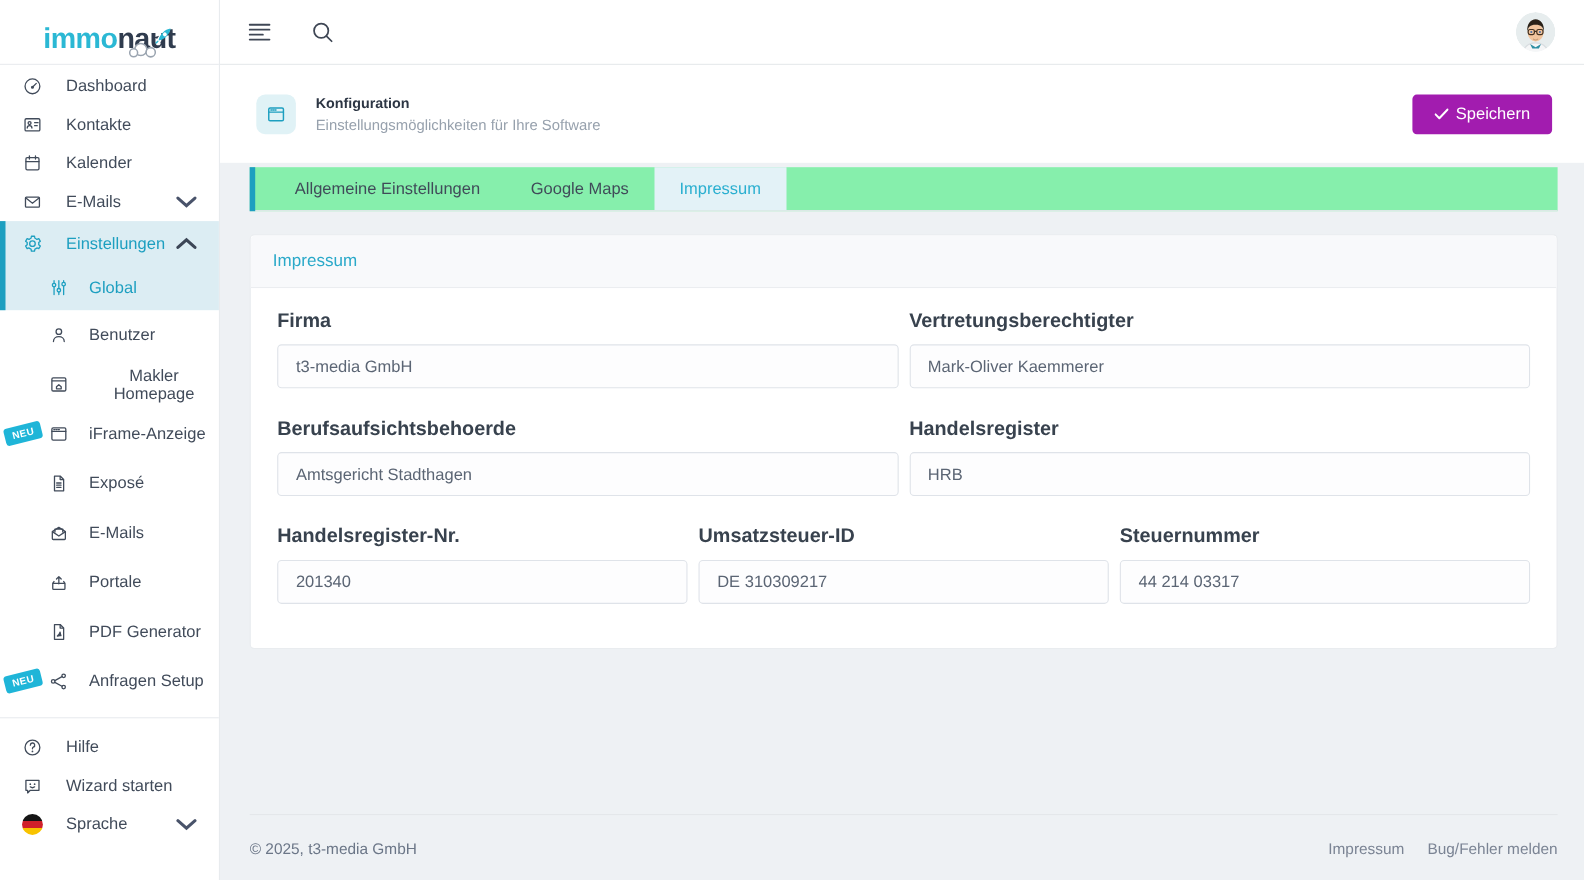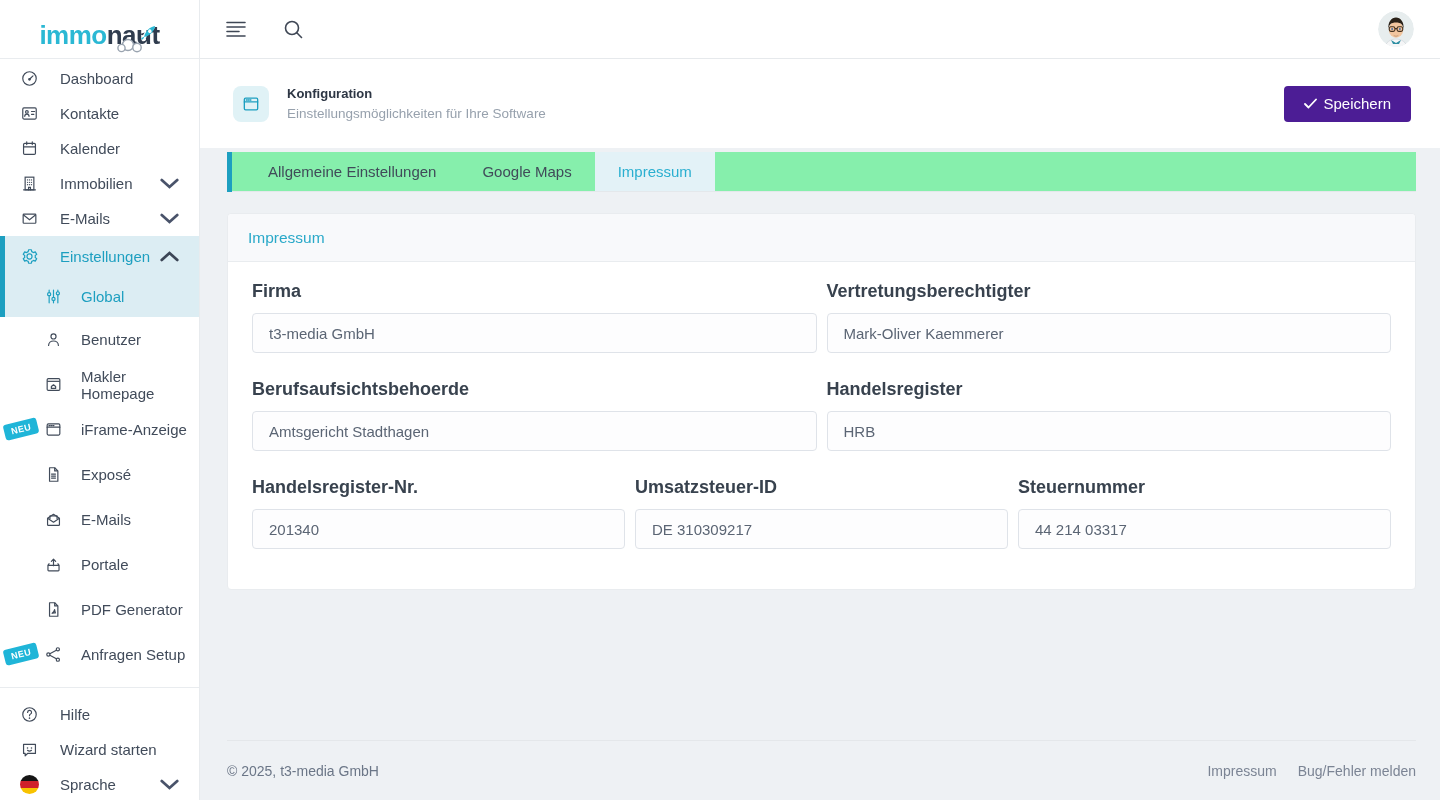--- a/index.html
+++ b/index.html
@@ -11,21 +11,21 @@
     background:#fff; border-right:1px solid #e8ebee; z-index:5; }
   .logo-area { height:59px; border-bottom:1px solid #e9ecef; position:relative; }
   .logo { position:absolute; left:0; right:0; bottom:7px; text-align:center;
     font-size:26px; font-weight:700; letter-spacing:-0.5px; cursor:pointer; }
   .logo .immo { color:#2bb8d4; }
   .logo .naut { color:#303c4e; }
   .logo-rocket { position:absolute; right:34px; top:1px; }
 
   .nav { padding-top:2px; }
   .nav-item { display:flex; align-items:center; height:35px; padding-left:20px;
-    position:relative; font-size:15px; color:#414b5a; cursor:pointer; }
+    position:relative; font-size:15px; color:#414b5a; cursor:pointer;text-align:center; }
   .nav-item svg { width:19px; height:19px; flex:0 0 19px; }
   .nav-item .lbl { margin-left:21px; }
   .chev { position:absolute; right:20px; width:11px; height:7px; color:#49536a; }
 
   .active-block { background:#dcedf3; position:relative; }
   .active-block::before { content:""; position:absolute; left:0; top:0; bottom:0;
     width:5px; background:#1d9fc0; }
   .active-block .nav-item { color:#1d9fc0; }
   .active-block .nav-item .chev { color:#3c4656; }
   .row-settings { height:40px; }
@@ -59,21 +59,21 @@
   .main { position:fixed; left:200px; top:59px; right:0; bottom:0; background:#eef1f4; }
 
   .page-header { height:89px; background:#fff; display:flex; align-items:center;
     padding:0 29px 0 33px; }
   .ph-icon { width:36px; height:36px; border-radius:8px; background:#e0f2f6;
     display:flex; align-items:center; justify-content:center; color:#1d9fc0; }
   .ph-icon svg { width:20px; height:20px; }
   .ph-text { margin-left:18px; }
   .ph-title { font-size:13px; font-weight:700; color:#2d3644; }
   .ph-sub { font-size:13.5px; color:#97a1ad; margin-top:5px; }
-  .btn-save { margin-left:auto; height:36px; padding:0 20px; background:#4c1d95;
+  .btn-save { margin-left:auto; height:36px; padding:0 20px; background:#a21caf;
     border:none; border-radius:4px; color:#fff; font-size:15px;
     font-family:"Liberation Sans",sans-serif; display:flex; align-items:center;
     gap:6px; cursor:pointer; }
   .btn-save svg { width:13px; height:11px; }
 
   .tabsbar { margin:4px 24px 0 27px; height:40px; background:#86efac;
     border-bottom:1px solid #e4e8eb; display:flex; position:relative; }
   .tabsbar::before { content:""; position:absolute; left:0; top:0; bottom:-1px;
     width:5px; background:#1d9fc0; }
   .tab { height:100%; padding:0 23px; display:flex; align-items:center;
@@ -143,32 +143,20 @@
           <path d="M14.5 9.5 h4 M14.5 13 h3"></path>
       </svg>
       <span class="lbl">Kontakte</span>
     </div>
     <div class="nav-item">
       <svg viewBox="0 0 24 24" fill="none" stroke="currentColor" stroke-width="1.5" stroke-linecap="round">
         <rect x="4.5" y="5.5" width="15" height="14" rx="1.5"></rect>
           <path d="M4.5 10 h15 M8.5 3.5 v3.5 M15.5 3.5 v3.5"></path>
       </svg>
       <span class="lbl">Kalender</span>
-    </div>
-    <div class="nav-item">
-      <svg viewBox="0 0 24 24" fill="none" stroke="currentColor" stroke-width="1.5" stroke-linecap="round">
-        <rect x="6.5" y="4" width="11" height="16"></rect>
-          <path d="M4.5 20 h15"></path>
-        <path d="M9.5 7.5 h.01 M12 7.5 h.01 M14.5 7.5 h.01 M9.5 10.5 h.01 M12 10.5 h.01 M14.5 10.5 h.01 M9.5 13.5 h.01 M12 13.5 h.01 M14.5 13.5 h.01" stroke-width="1.7"></path>
-        <path d="M10.8 20 v-3 h2.4 v3"></path>
-      </svg>
-      <span class="lbl">Immobilien</span>
-      <svg class="chev" viewBox="0 0 11 7" fill="none" stroke="currentColor" stroke-width="1.6" stroke-linecap="round">
-          <path d="M1 1.5 L5.5 5.5 L10 1.5"></path>
-        </svg>
     </div>
     <div class="nav-item">
       <svg viewBox="0 0 24 24" fill="none" stroke="currentColor" stroke-width="1.5" stroke-linecap="round">
         <rect x="4" y="6.5" width="16" height="11.5" rx="1"></rect>
           <path d="M4.5 7.5 L12 13.5 L19.5 7.5"></path>
       </svg>
       <span class="lbl">E-Mails</span>
       <svg class="chev" viewBox="0 0 11 7" fill="none" stroke="currentColor" stroke-width="1.6" stroke-linecap="round">
           <path d="M1 1.5 L5.5 5.5 L10 1.5"></path>
         </svg>

